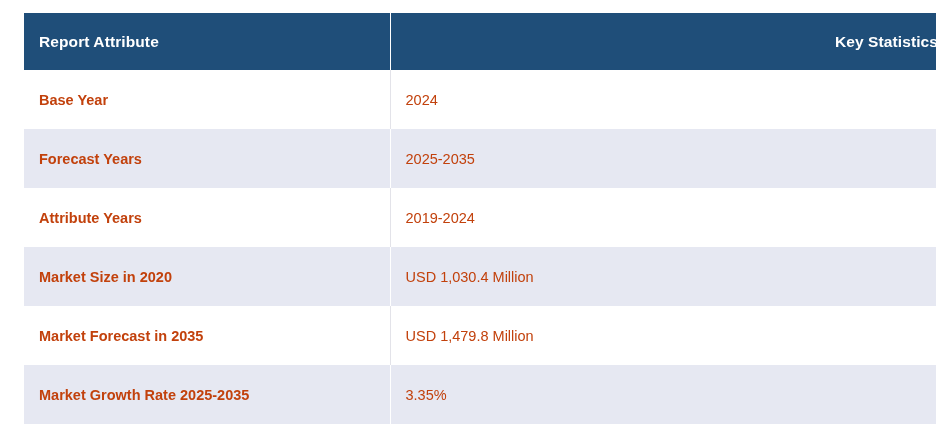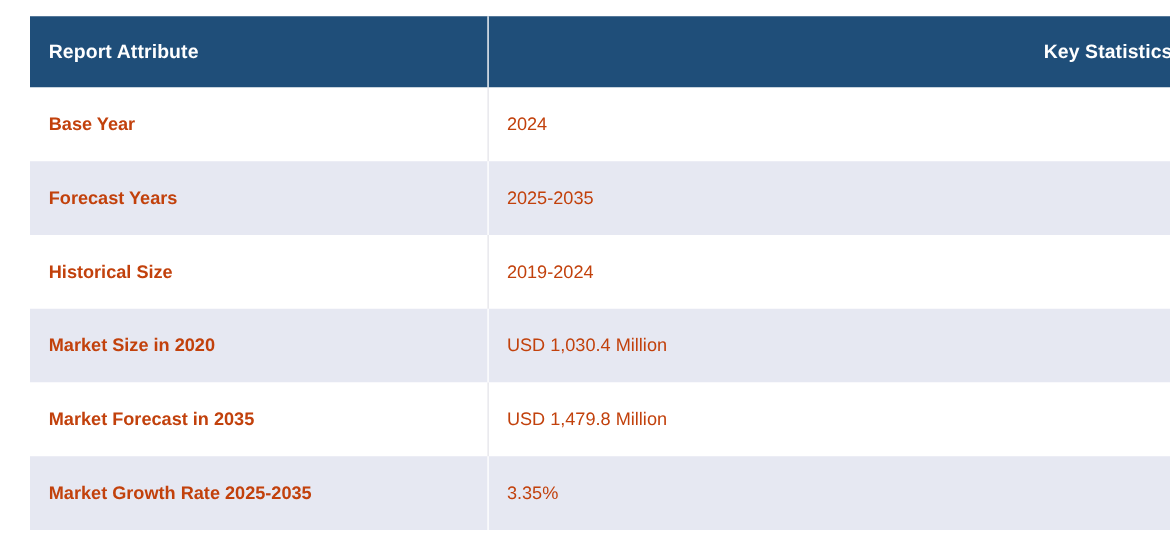--- a/index.html
+++ b/index.html
@@ -90,21 +90,21 @@
     <tbody>
       <tr class="odd">
         <td class="attr">Base Year</td>
         <td class="val">2024</td>
       </tr>
       <tr class="even">
         <td class="attr">Forecast Years</td>
         <td class="val">2025-2035</td>
       </tr>
       <tr class="odd">
-        <td class="attr">Historical Size</td>
+        <td class="attr">Attribute Years</td>
         <td class="val">2019-2024</td>
       </tr>
       <tr class="even">
         <td class="attr">Market Size in 2020</td>
         <td class="val">USD 1,030.4 Million</td>
       </tr>
       <tr class="odd">
         <td class="attr">Market Forecast in 2035</td>
         <td class="val">USD 1,479.8 Million</td>
       </tr>

